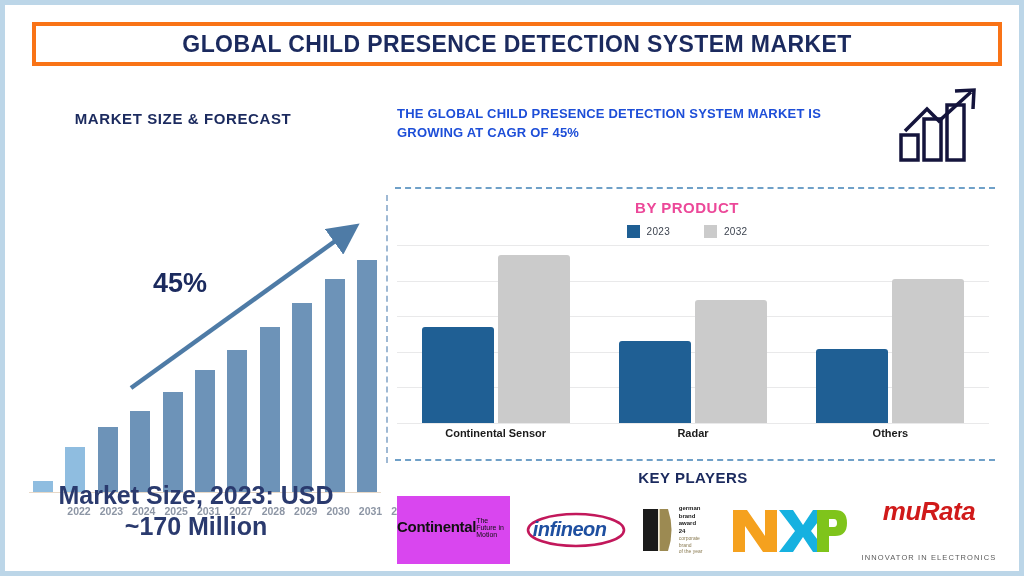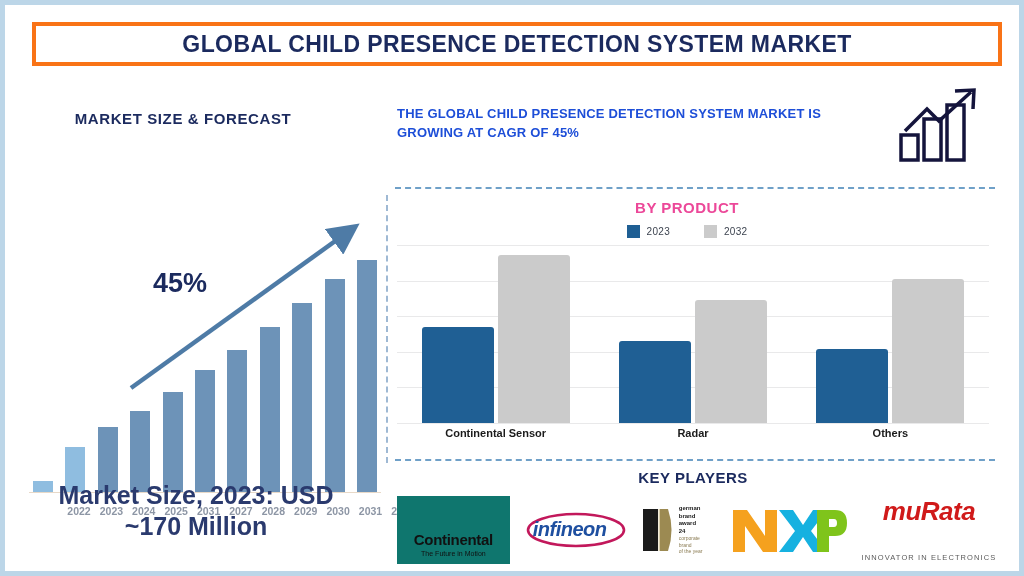--- a/index.html
+++ b/index.html
@@ -136,22 +136,22 @@
     position: absolute; left: 0; top: 382px; width: 592px;
     text-align: center; font-size: 15px; font-weight: 700;
     letter-spacing: 0.5px; color: #1b2a5e;
   }
   .logos {
     position: absolute; left: 0; top: 404px; width: 600px; height: 78px;
     display: flex; align-items: center; justify-content: flex-start; gap: 14px;
   }
   
   .logo-continental {
-    width: 126px; height: 68px; background: #0f766e;
-    display: flex; flex-direction: column; align-items: center; justify-content: flex-end;
+    width: 126px; height: 68px; background: #d946ef;
+    display: flex; flex-direction: row; align-items: center; justify-content: flex-end;
     padding-bottom: 7px;
   }
   .cont-name { font-size: 15px; font-weight: 700; color: #111111; letter-spacing: -0.3px; }
   .cont-tag { font-size: 7px; color: #111111; margin-top: 2px; }
   
   .logo-infineon { position: relative; width: 104px; height: 50px; }
   .inf-text {
     position: absolute; left: 9px; top: 13px;
     font-size: 20px; font-weight: 700; font-style: italic;
     color: #1e4fa0; letter-spacing: -0.5px;

